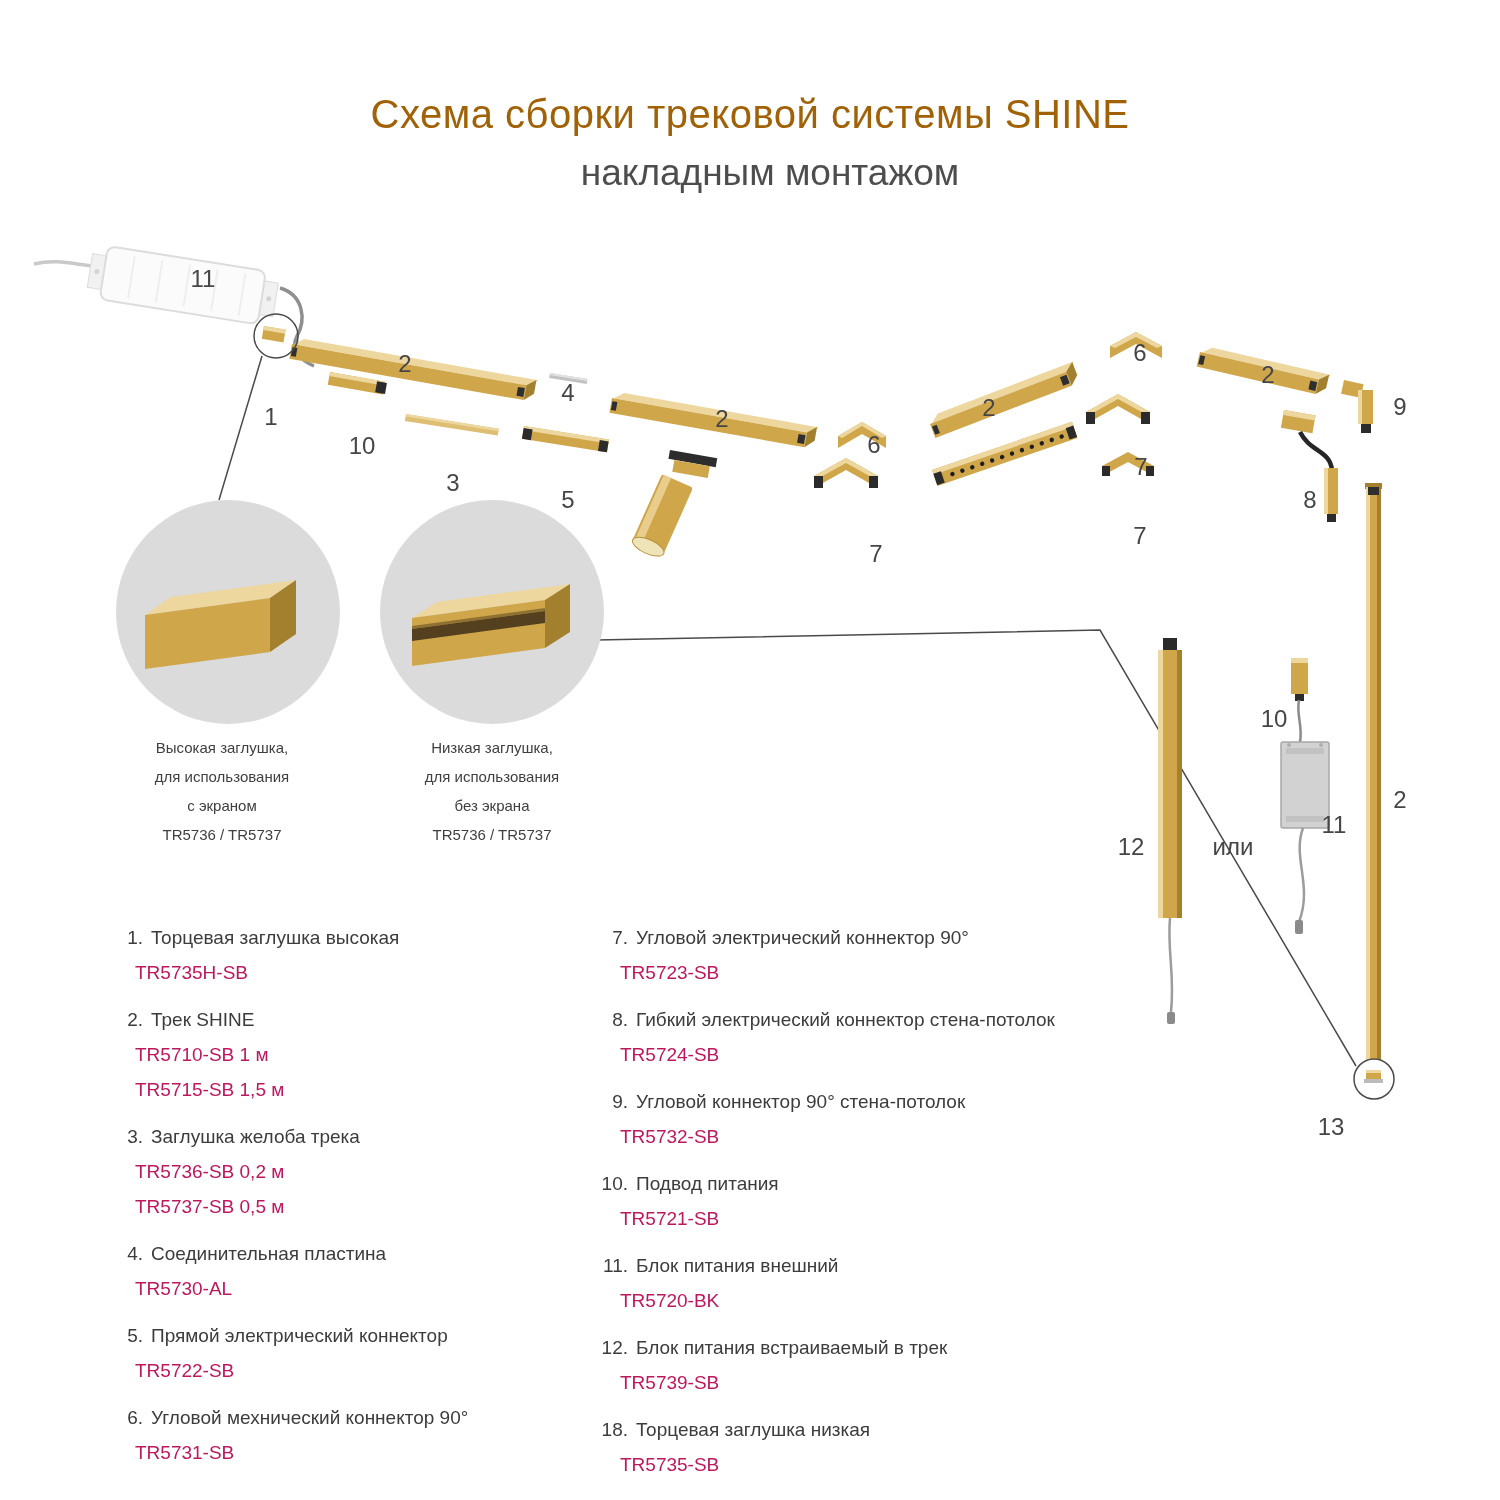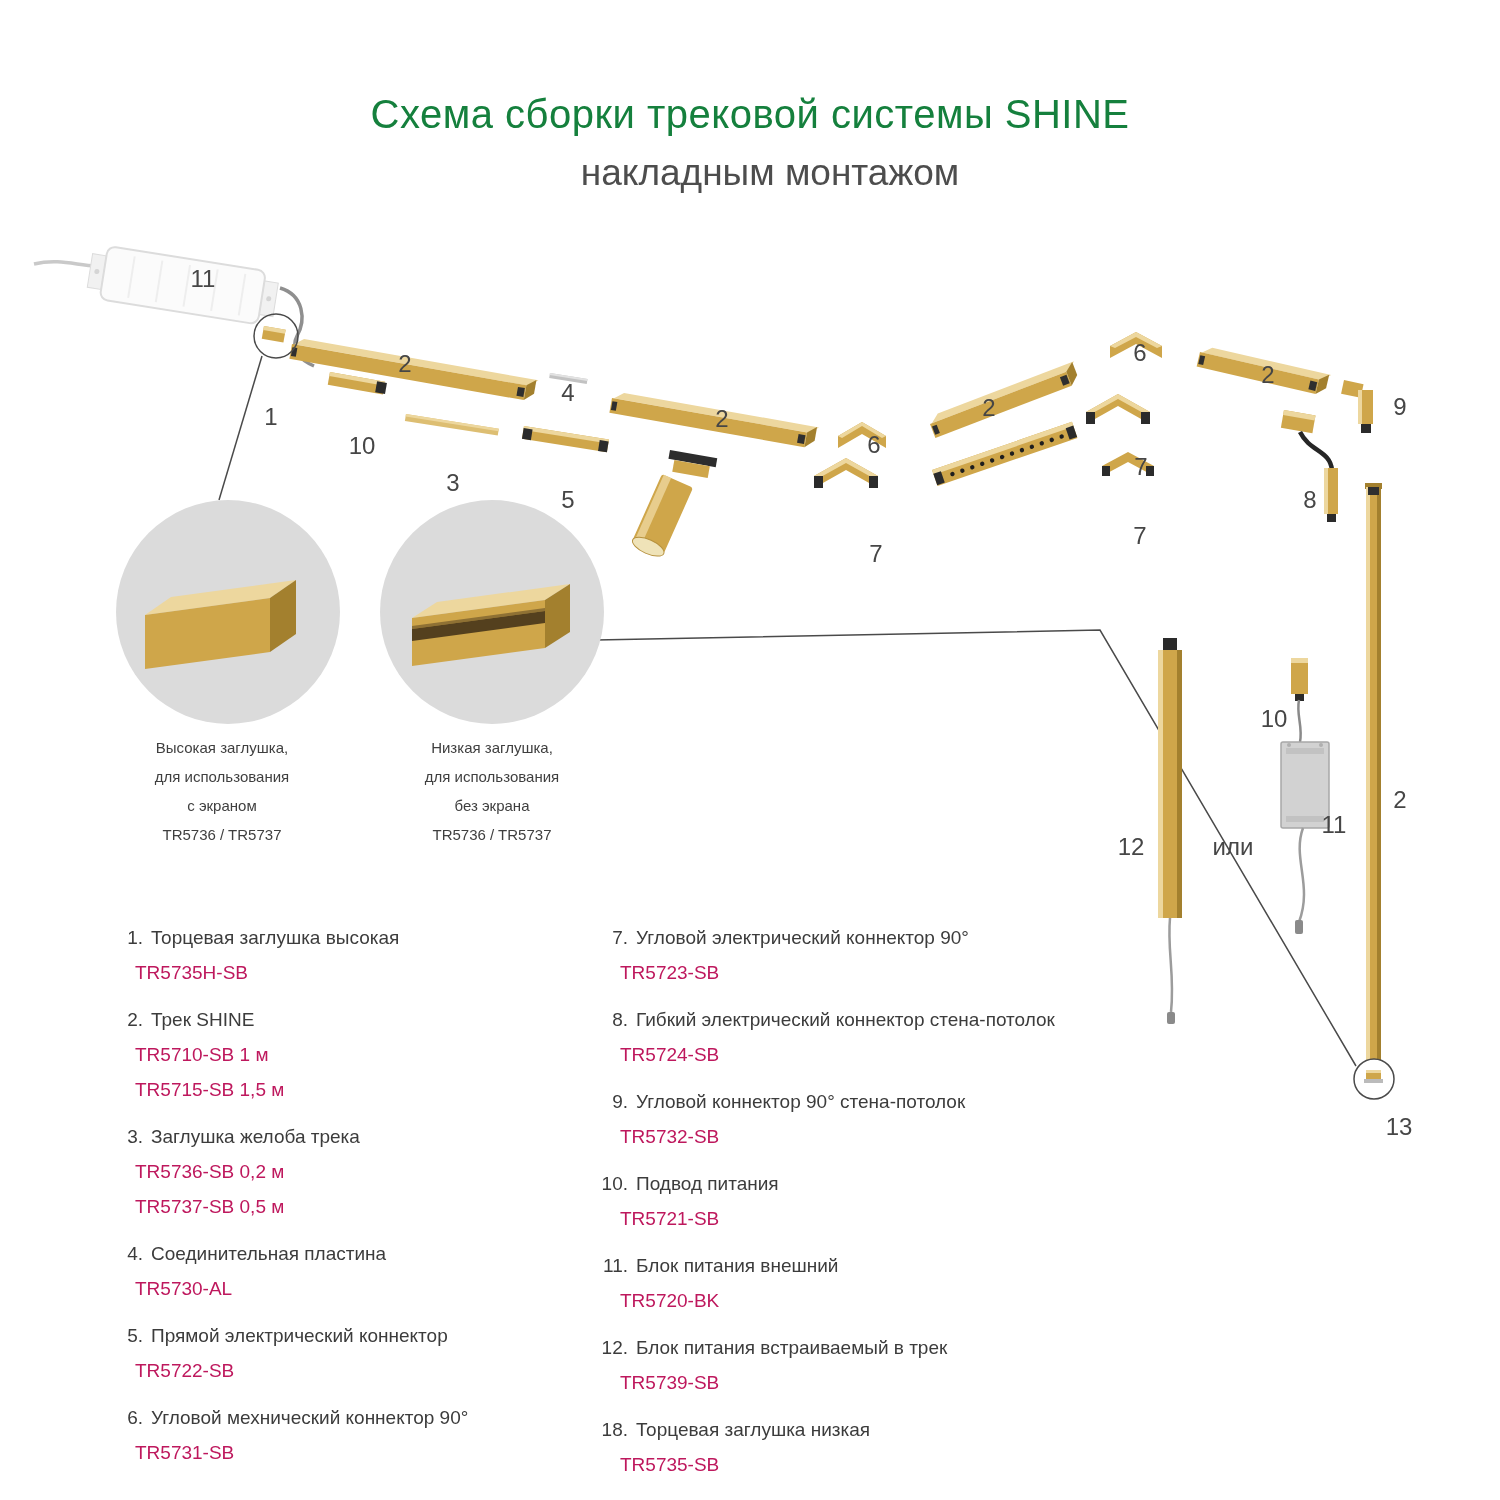--- a/index.html
+++ b/index.html
@@ -4,21 +4,21 @@
 <style>
   * { margin:0; padding:0; box-sizing:border-box; }
   html,body { background:#fff; }
   .page {
     position:relative; width:1500px; height:1500px; background:#ffffff;
     overflow:hidden; font-family:"Liberation Sans", sans-serif; color:#4a4a4a;
   }
   .diagram-svg { position:absolute; left:0; top:0; }
   .title1 {
     position:absolute; top:92px; left:0; width:100%; text-align:center;
-    font-size:40px; color:#15803d; letter-spacing:0.5px;
+    font-size:40px; color:#a16207; letter-spacing:0.5px;
   }
   .title2 {
     position:absolute; top:152px; left:0; width:100%; text-align:center;
     font-size:37px; color:#4d4d4d;margin-left:20px;
   }
   .co {
     position:absolute; transform:translate(-50%,-50%);
     font-size:24px; color:#464646; white-space:nowrap;margin-top:36px;
   }
   .detail-caption {
@@ -277,21 +277,21 @@
   <div class="co" style="left:1140px;top:317px">6</div>
   <div class="co" style="left:1141px;top:431px">7</div>
   <div class="co" style="left:1140px;top:500px">7</div>
   <div class="co" style="left:1268px;top:339px">2</div>
   <div class="co" style="left:1400px;top:371px">9</div>
   <div class="co" style="left:1310px;top:464px">8</div>
   <div class="co" style="left:1400px;top:764px">2</div>
   <div class="co" style="left:1131px;top:811px">12</div>
   <div class="co" style="left:1274px;top:683px">10</div>
   <div class="co" style="left:1334px;top:789px">11</div>
-  <div class="co" style="left:1399px;top:1091px">13</div>
+  <div class="co" style="left:1331px;top:1091px">13</div>
   <div class="co" style="left:1233px;top:811px">или</div>
 
   <div class="detail-caption caption-left">Высокая заглушка,
 для использования
 с экраном
 TR5736 / TR5737</div>
   <div class="detail-caption caption-right">Низкая заглушка,
 для использования
 без экрана
 TR5736 / TR5737</div>

